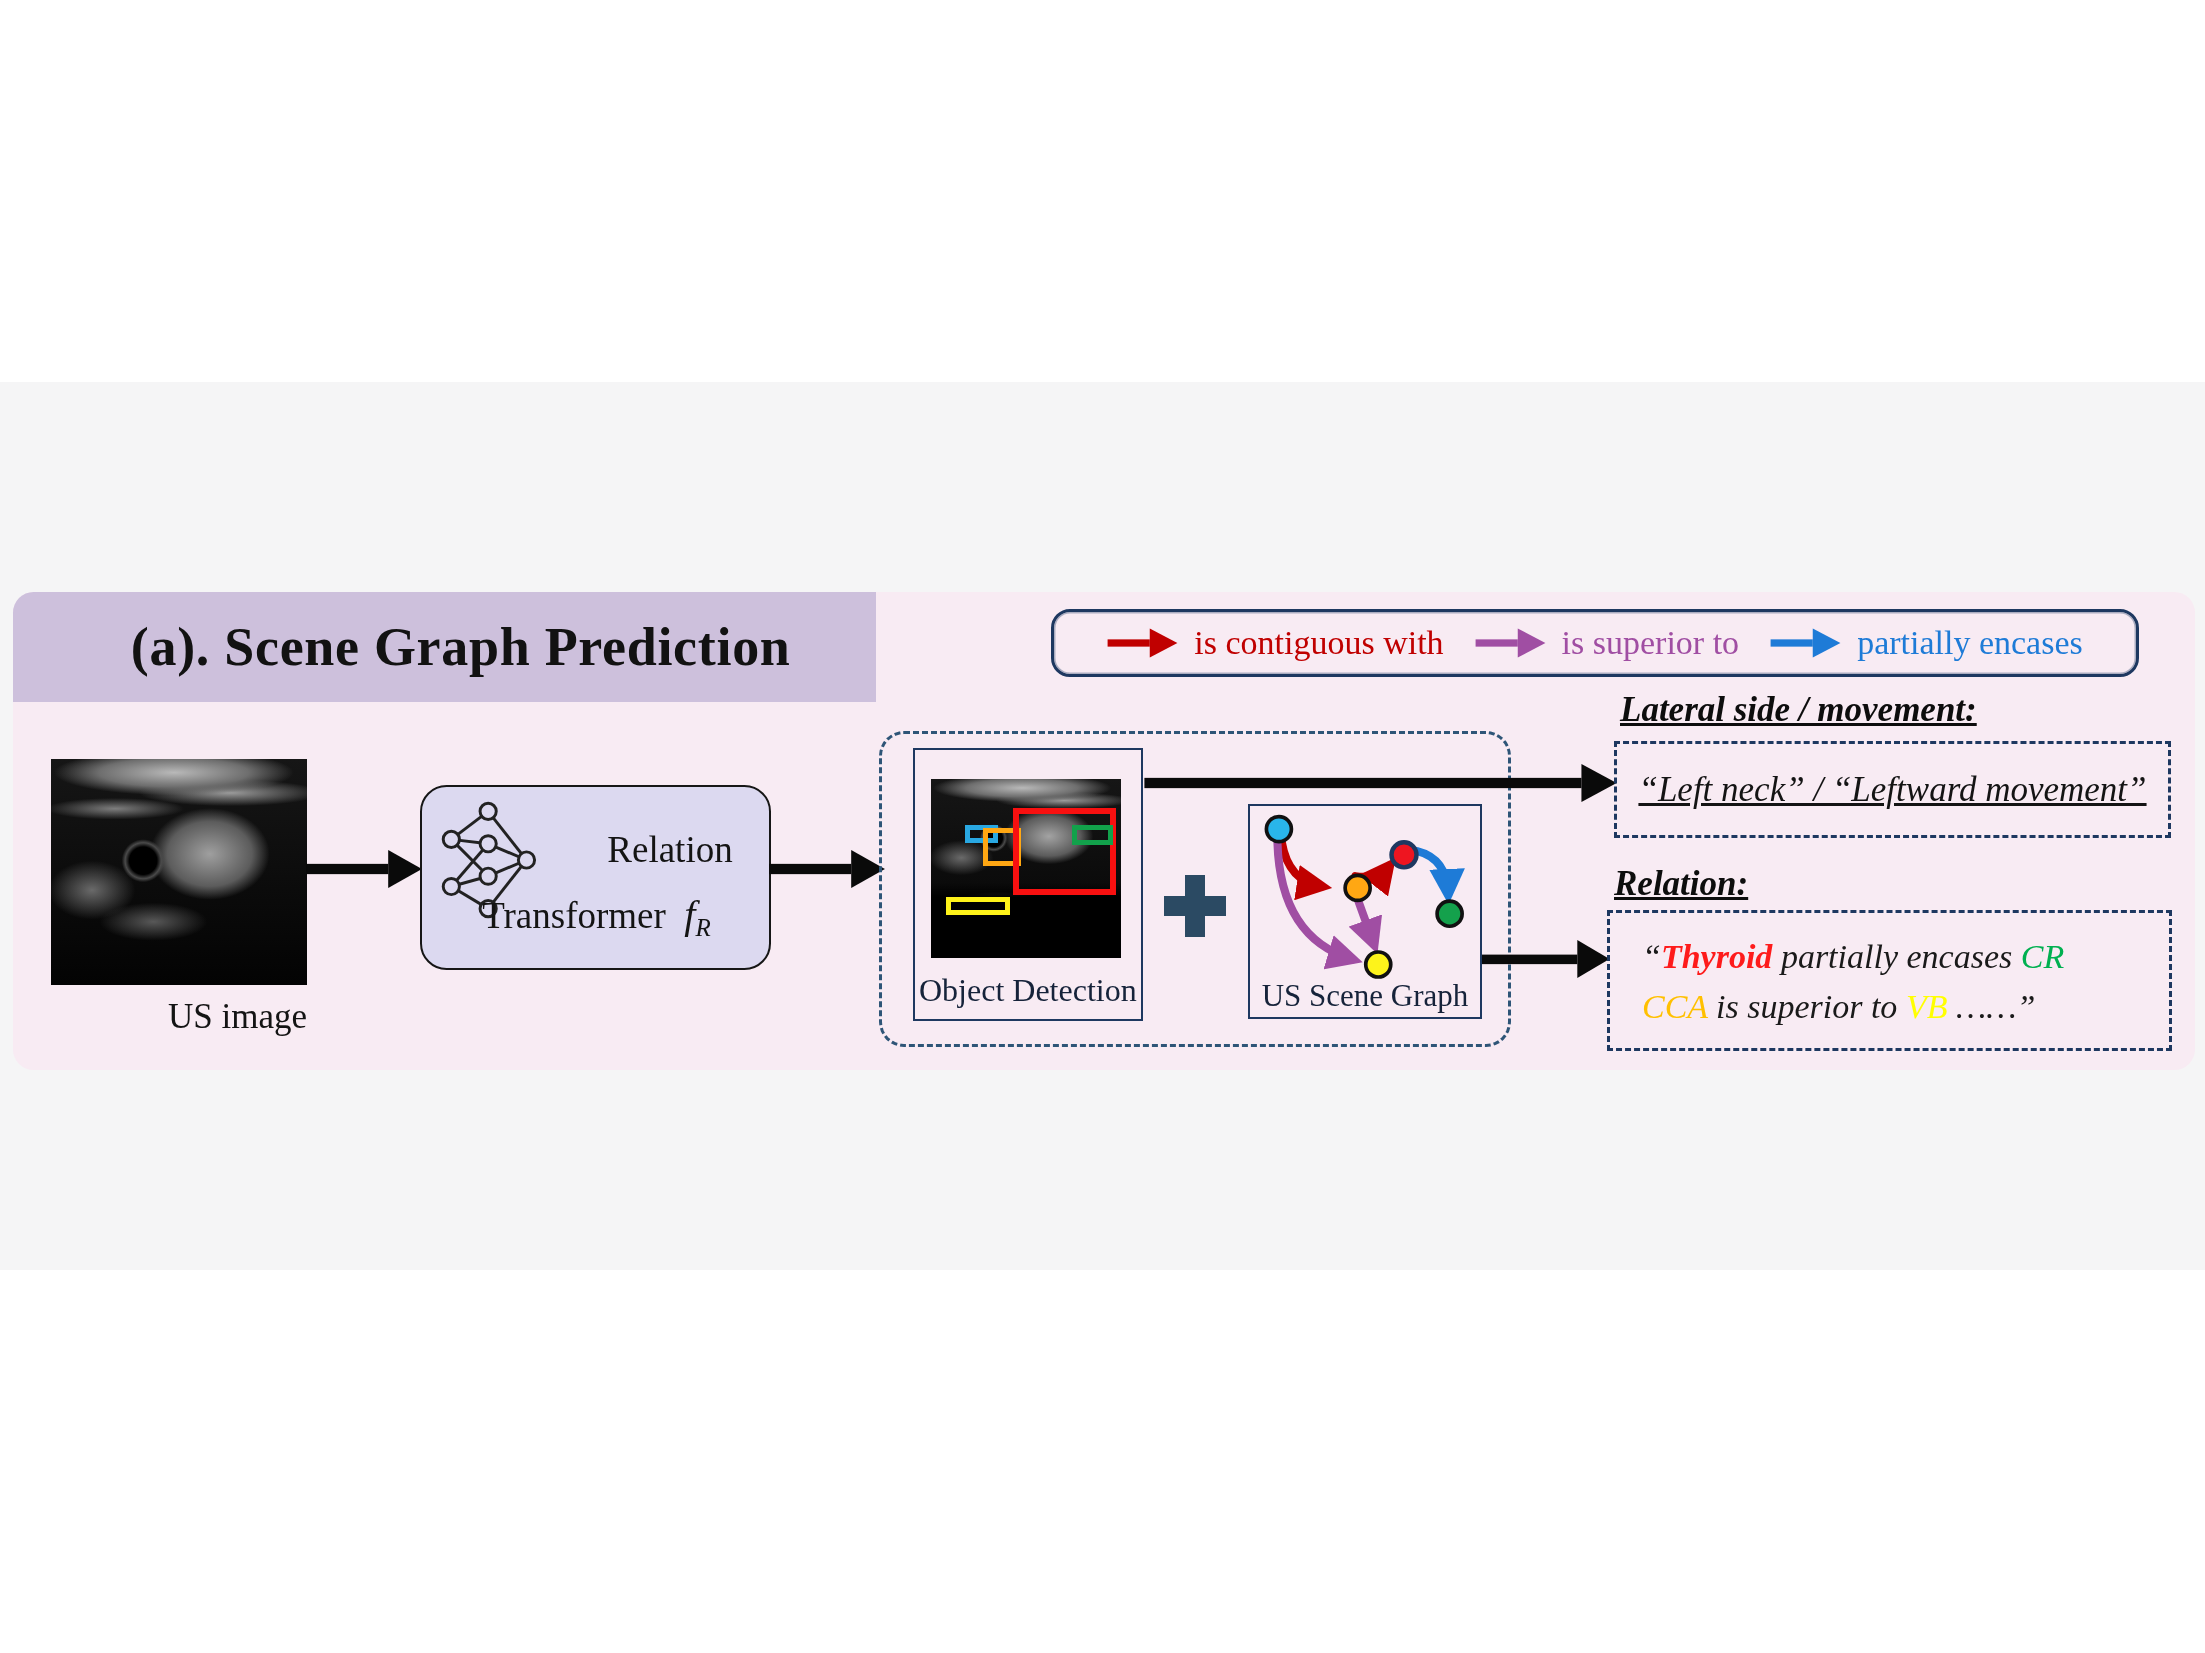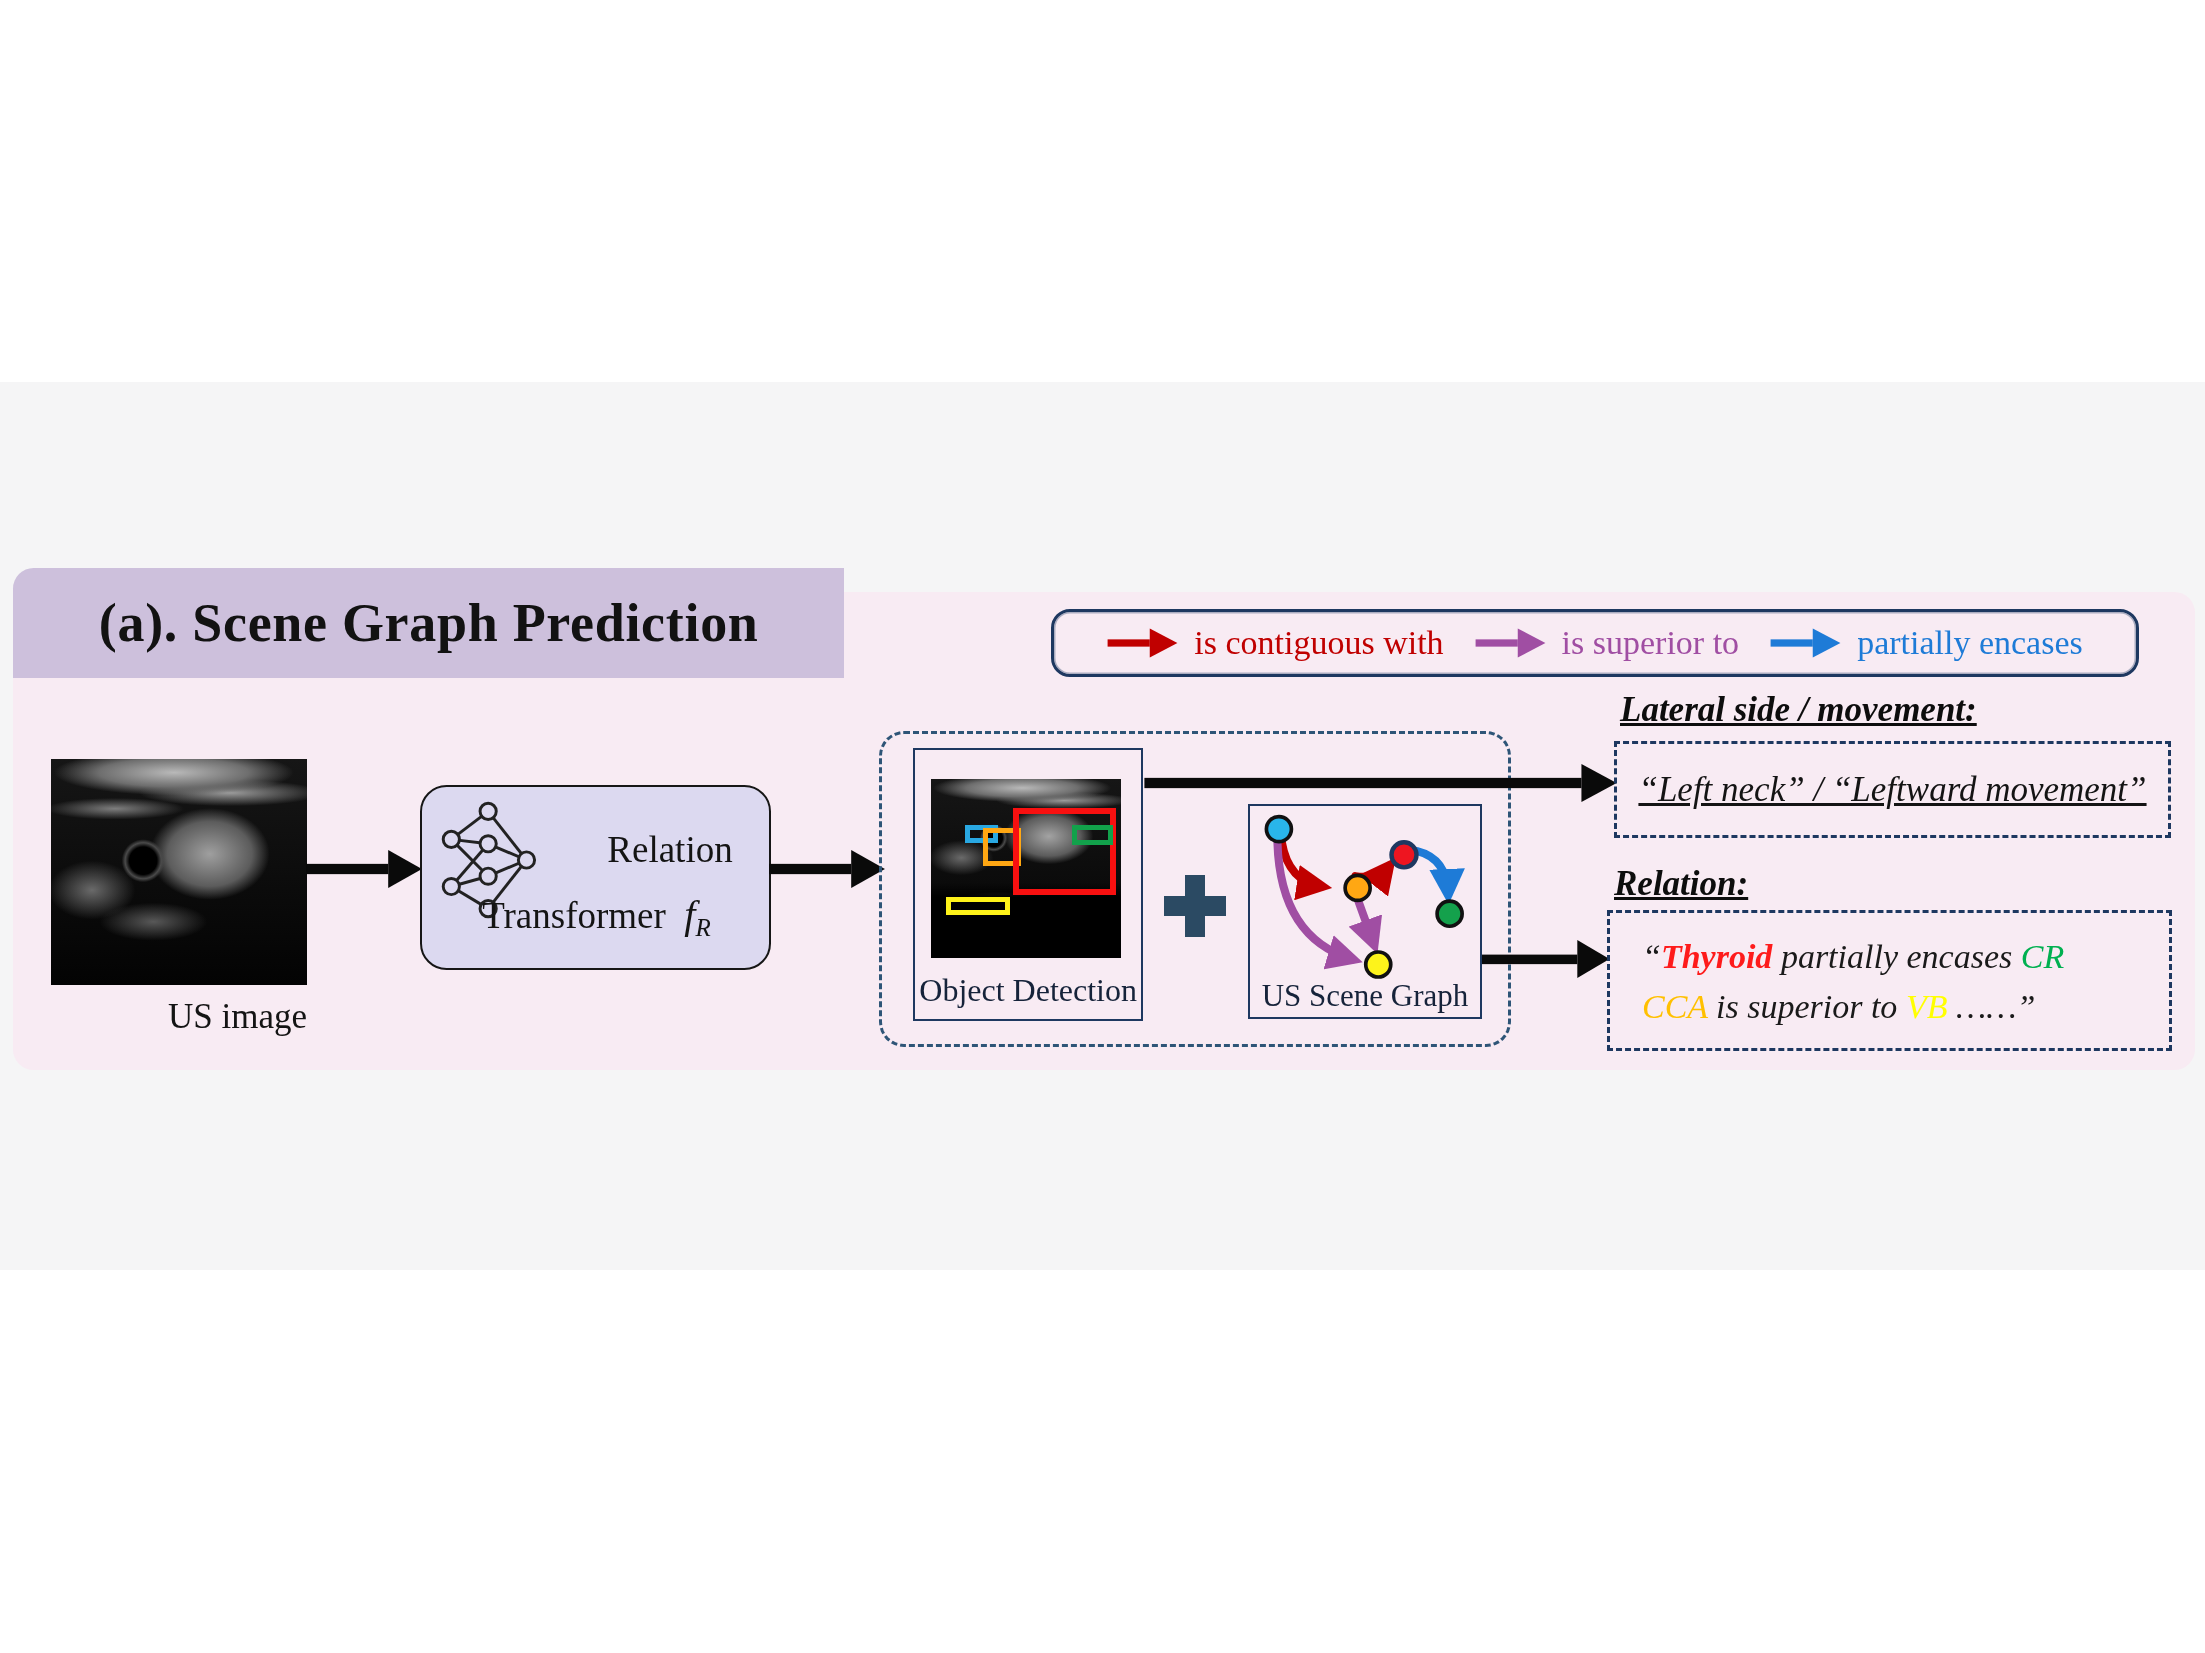--- a/index.html
+++ b/index.html
@@ -31,22 +31,22 @@
   }
   .abs{position:absolute;}
 
   
   .gray-band{left:0;top:382px;width:2205px;height:888px;background:var(--band-gray);}
 
   
   .panel{left:13.2px;top:592px;width:2182px;height:478px;background:var(--panel-pink);border-radius:20.6px;}
 
   
-  .title-box{left:13.2px;top:568px;width:831px;height:110px;background:var(--header-purple);
-    border-radius:20.6px 0 0 0;display:flex;align-items:center;justify-content:center;}
+  .title-box{left:13.2px;top:592px;width:831px;height:110px;background:var(--header-purple);
+    border-radius:20.6px 0 0 0;display:flex;align-items:center;justify-content:center;padding-left:32px;}
   .title-box .t{font-size:54px;font-weight:bold;letter-spacing:0.7px;color:#121212;}
 
   
   .legend{left:1051px;top:609px;width:1088px;height:68px;border:3.7px solid var(--navy);
     border-radius:19px;box-sizing:border-box;display:flex;align-items:center;justify-content:center;
     gap:31px;box-shadow:inset 0 0 0 1.5px rgba(30,56,96,.35);}
   .legend-item{display:flex;align-items:center;gap:16px;}
   .legend-item .lbl{font-size:34px;}
   .legend-item:nth-child(1) .lbl{color:var(--edge-red);}
   .legend-item:nth-child(2) .lbl{color:var(--edge-purple);}
@@ -90,21 +90,21 @@
       radial-gradient(ellipse 30% 20% at 62% 32%, #a3a3a3 0%, #5c5c5c 55%, rgba(0,0,0,0) 78%),
       radial-gradient(ellipse 26% 15% at 16% 44%, #6a6a6a 0%, rgba(0,0,0,0) 65%),
       radial-gradient(ellipse 32% 7% at 35% 68%, #8a8a8a 0%, rgba(0,0,0,0) 70%),
       linear-gradient(#161616, #030303);}
   .bb{position:absolute;box-sizing:border-box;}
   .bb-blue{border:5.9px solid var(--bb-blue);}
   .bb-orange{border:5.9px solid var(--bb-orange);}
   .bb-red{border:6.6px solid var(--bb-red);}
   .bb-green{border:5.9px solid var(--bb-green);}
   .bb-yellow{border:5.9px solid var(--bb-yellow);}
-  .od-label{left:919px;top:972px;width:218px;text-align:right;font-size:32px;color:#16233a;}
+  .od-label{left:919px;top:972px;width:218px;text-align:left;font-size:32px;color:#16233a;}
 
   
   .plus{left:1164px;top:875px;width:62px;height:62px;}
   .plus::before{content:"";position:absolute;left:0;top:20.6px;width:62px;height:20.6px;background:var(--plus-navy);}
   .plus::after{content:"";position:absolute;left:20.6px;top:0;width:20.6px;height:62px;background:var(--plus-navy);}
 
   
   .sg-box{left:1248px;top:804px;width:234px;height:215px;border:2.9px solid var(--navy);box-sizing:border-box;}
   .sg-label{left:1254px;top:978px;width:222px;text-align:center;font-size:31px;color:#16233a;}
 

